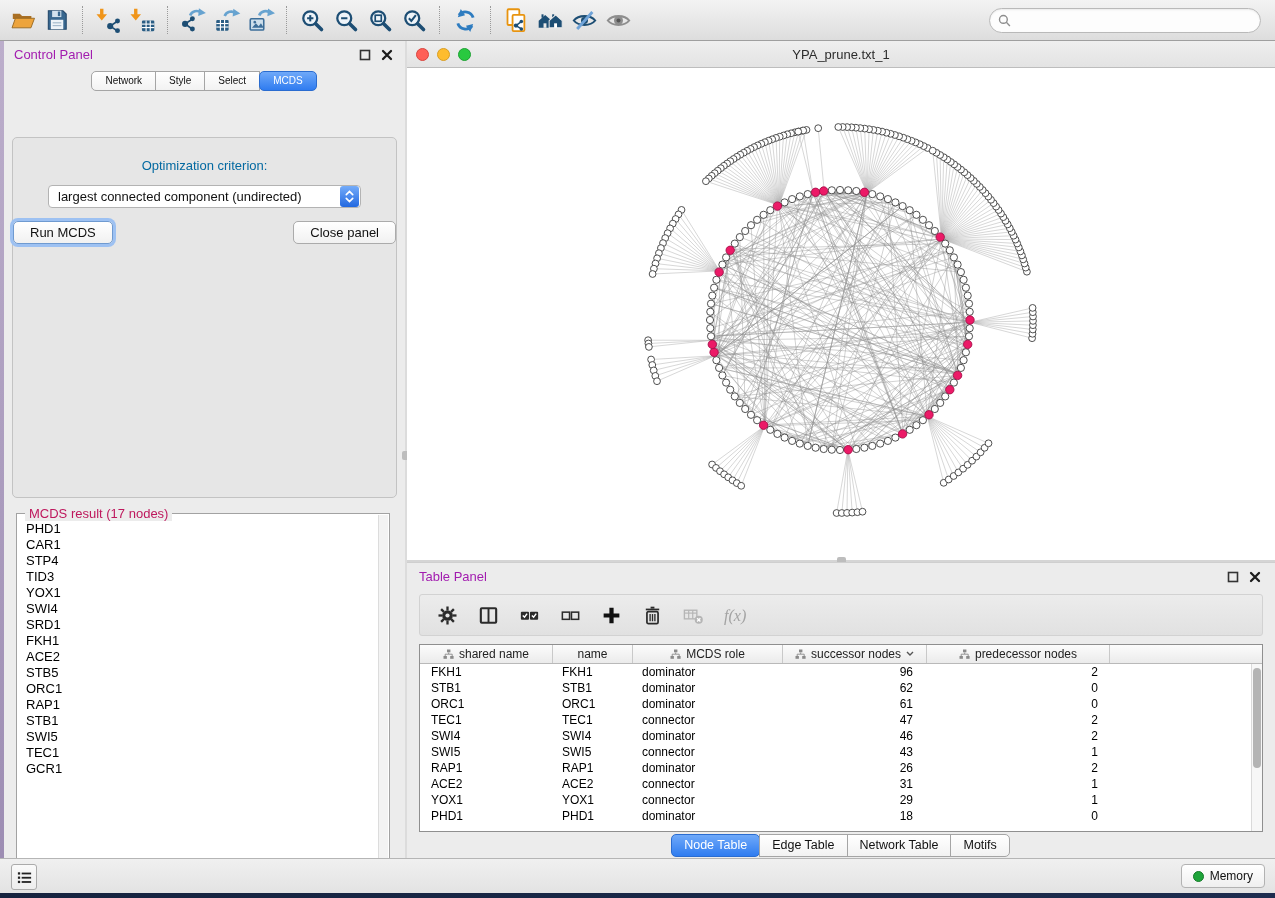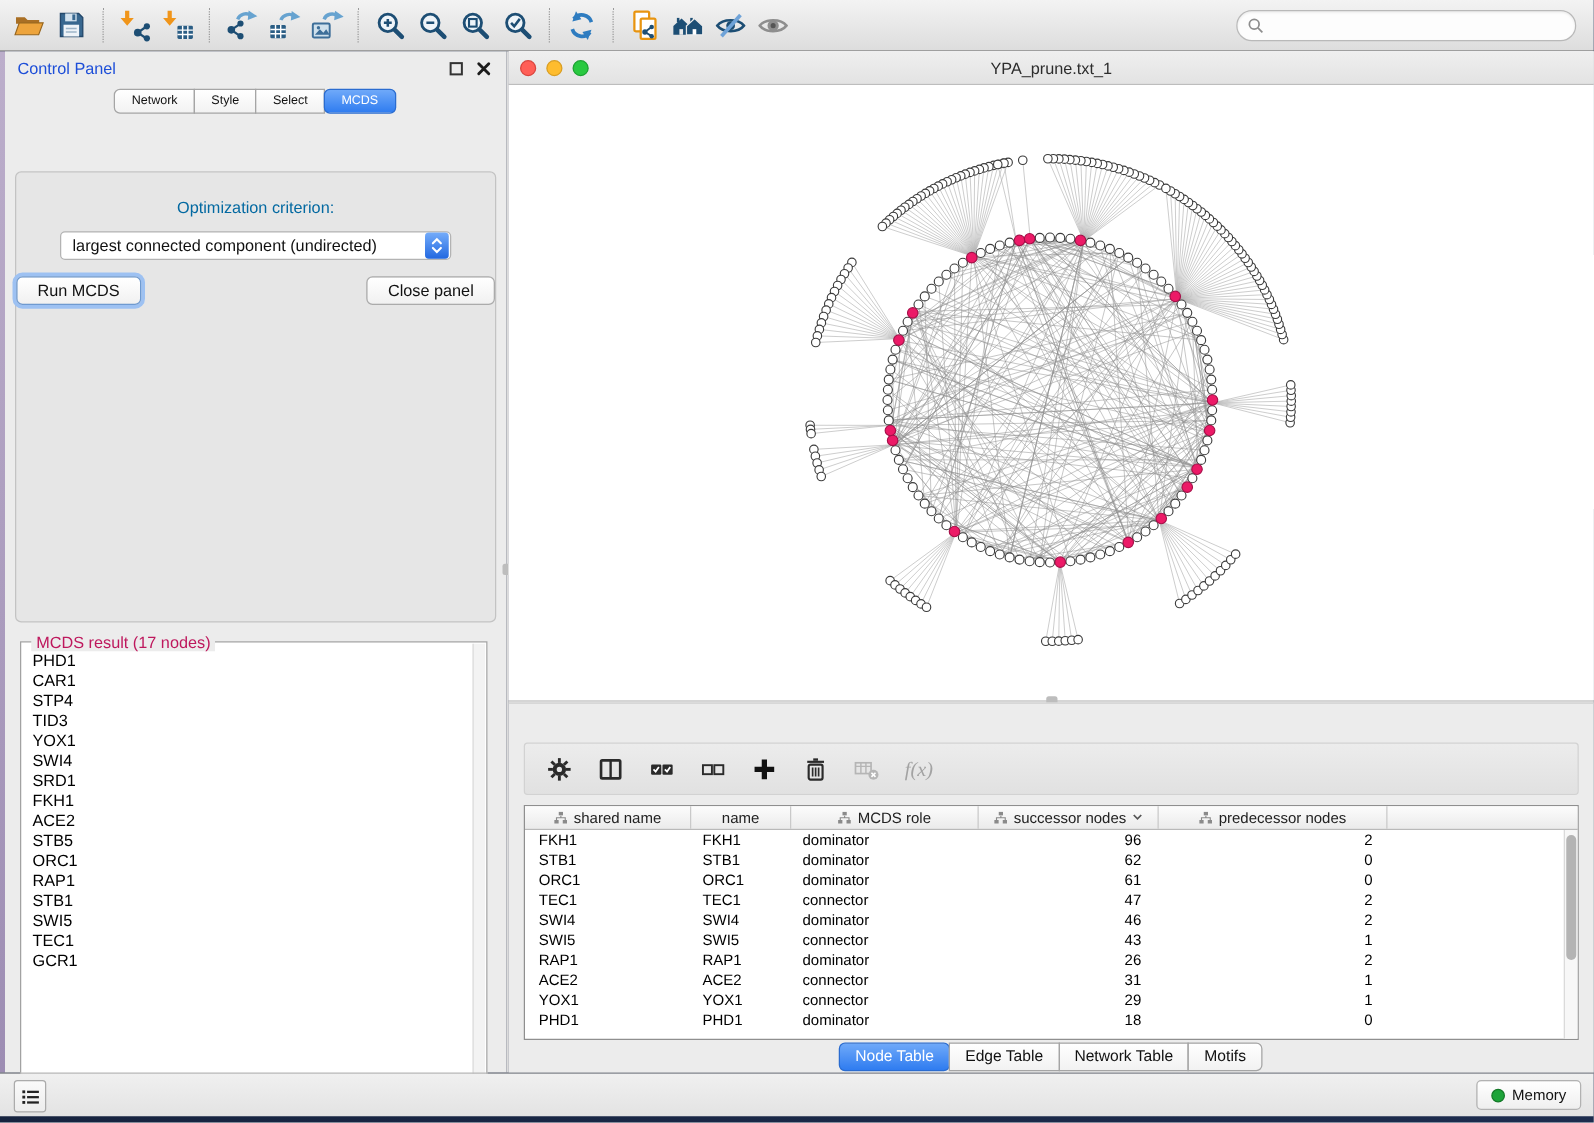--- a/index.html
+++ b/index.html
@@ -12,21 +12,21 @@
   .tbtn { width:34px; height:34px; border:none; background:transparent; display:flex; align-items:center; justify-content:center; padding:0; }
   .tbtn svg { display:block; }
   .tsep { width:1px; height:28px; border-left:1px dotted #9a9a9a; margin:0 8px; }
   .searchbox { position:absolute; right:14px; top:8px; width:272px; height:25px; background:#fdfdfd; border:1px solid #b9b9b9; border-radius:13px; display:flex; align-items:center; padding-left:8px; box-shadow:inset 0 1px 2px rgba(0,0,0,.08); }
   .searchbox input { border:none; outline:none; background:transparent; font-size:12px; width:230px; margin-left:5px; }
 
   
   .control-panel { position:absolute; left:4px; top:41px; width:401px; height:817px; background:#ececec; }
   .vsplit { position:absolute; left:405px; top:41px; width:2px; height:817px; background:#dcdcdc; }
   .panel-header { height:27px; display:flex; align-items:center; padding:0 10px; }
-  .panel-title { font-size:13px; color:#1d4ed8; }
+  .panel-title { font-size:13px; color:#a21caf; }
   .panel-header .spacer { flex:1; }
   .mini-btn { width:16px; height:16px; border:none; background:transparent; display:flex; align-items:center; justify-content:center; margin-left:6px; padding:0; }
 
   .cp-tabs { display:flex; justify-content:center; margin-top:3px; position:relative; z-index:2; }
   .cp-tab { font-size:10px; color:#111; background:linear-gradient(#ffffff,#f2f2f2); border:1px solid #a5a5a5; padding:3px 13px 4px; margin-left:-1px; }
   .cp-tab:first-child { border-radius:5px 0 0 5px; }
   .cp-tab:last-child { border-radius:0 5px 5px 0; }
   .cp-tab.sel { background:linear-gradient(#6fa9f9,#2f7cf0); color:#fff; border-color:#2a6cd0; border-radius:5px; }
 
   .cp-body { position:absolute; left:8px; top:96px; width:385px; height:361px; background:#e6e6e6; border:1px solid #c3c3c3; border-radius:5px; text-align:center; }
@@ -1033,20 +1033,34 @@
             <circle cx="408.6" cy="124.3" r="4.2"></circle>
             <circle cx="416.7" cy="123.0" r="4.2"></circle>
           </g>
         </svg>
     </div>
 
     <div class="hsplit"></div>
     <div class="split-dot" style="left:430px; top:516px; width:9px; height:8px;"></div>
 
     <div class="table-panel">
+      <div class="panel-header" style="padding:0 12px;">
+        <span class="panel-title">Table Panel</span>
+        <span class="spacer"></span>
+        <button class="mini-btn">
+          <svg viewBox="0 0 12 12" width="12" height="12">
+              <rect x="1.5" y="1.5" width="9" height="9" fill="none" stroke="#333" stroke-width="1.6"></rect>
+            </svg>
+        </button>
+        <button class="mini-btn">
+          <svg viewBox="0 0 12 12" width="12" height="12">
+              <path d="M2 2 L10 10 M10 2 L2 10" stroke="#1c1c1c" stroke-width="2.3" stroke-linecap="round"></path>
+            </svg>
+        </button>
+      </div>
 
       <div class="tp-toolbar">
         <button class="tp-btn">
           <svg viewBox="0 0 24 24" width="23" height="23">
             <g fill="#2b2b2b">
               <rect x="10.8" y="2.6" width="2.4" height="4"></rect>
               <rect x="10.8" y="2.6" width="2.4" height="4" transform="rotate(45 12 12)"></rect>
               <rect x="10.8" y="2.6" width="2.4" height="4" transform="rotate(90 12 12)"></rect>
               <rect x="10.8" y="2.6" width="2.4" height="4" transform="rotate(135 12 12)"></rect>
               <rect x="10.8" y="2.6" width="2.4" height="4" transform="rotate(180 12 12)"></rect>

